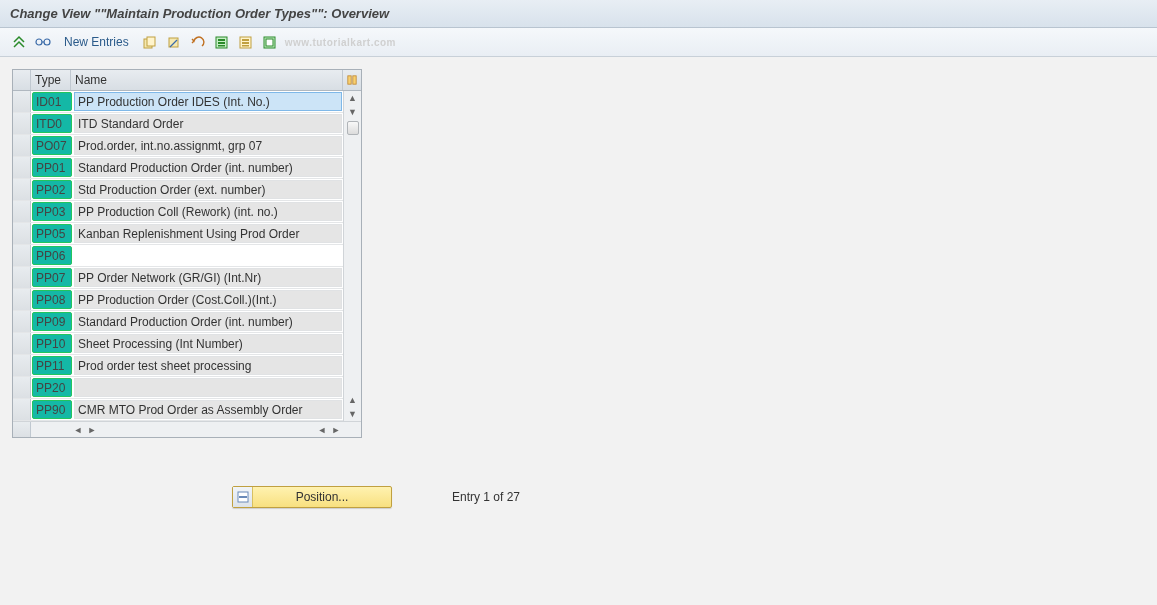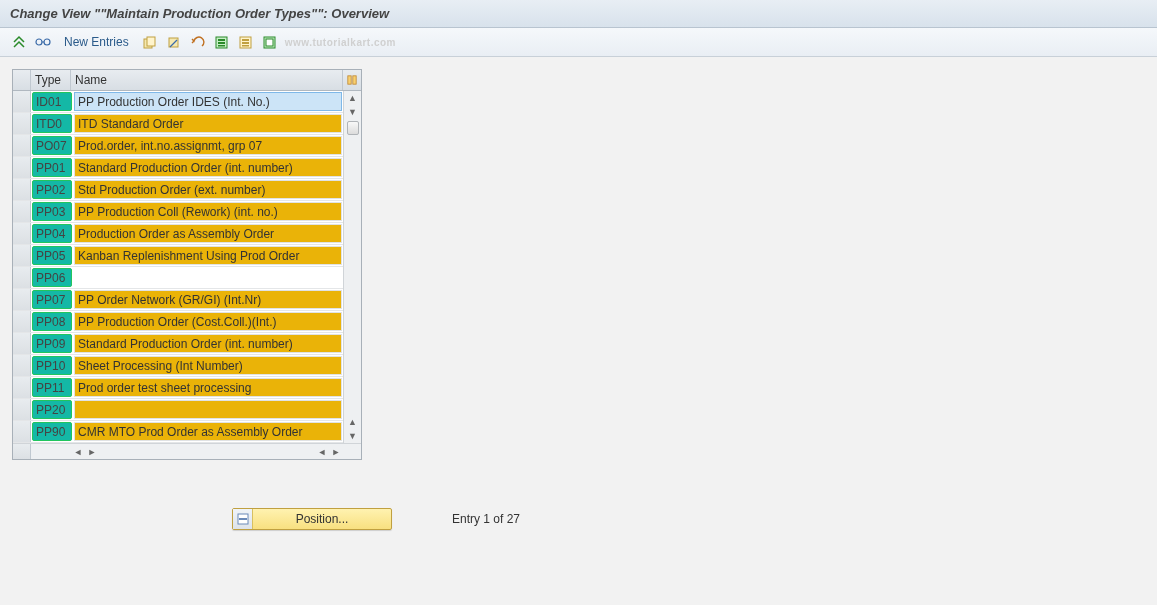--- a/index.html
+++ b/index.html
@@ -110,21 +110,21 @@
       width: 40px;
       background: #14b8a6;
       border: 1px solid #22c55e;
       border-radius: 2px;
       margin: 1px;
       padding: 7px 3px;
       color: #444;
     }
     .cell-name {
       flex: 1;
-      background: #eab308;
+      background: #e5e5e5;
       border: 1px solid #e0e2e4;
       margin: 1px;
       padding: 1px 3px;
       color: #333;
     }
     .cell-name.selected {
       background: #cce4f7;
       border-color: #7fb8e8;
     }
     .vscroll {
@@ -300,25 +300,20 @@
           </div>
           <div class="row">
             <div class="cell cell-sel"></div>
             <div class="cell cell-type">PP02</div>
             <div class="cell cell-name">Std Production Order (ext. number)</div>
           </div>
           <div class="row">
             <div class="cell cell-sel"></div>
             <div class="cell cell-type">PP03</div>
             <div class="cell cell-name">PP Production Coll (Rework)  (int. no.)</div>
-          </div>
-          <div class="row">
-            <div class="cell cell-sel"></div>
-            <div class="cell cell-type">PP04</div>
-            <div class="cell cell-name">Production Order as Assembly Order</div>
           </div>
           <div class="row">
             <div class="cell cell-sel"></div>
             <div class="cell cell-type">PP05</div>
             <div class="cell cell-name">Kanban Replenishment Using Prod Order</div>
           </div>
           <div class="row">
             <div class="cell cell-sel"></div>
             <div class="cell cell-type">PP06</div>
           </div>

